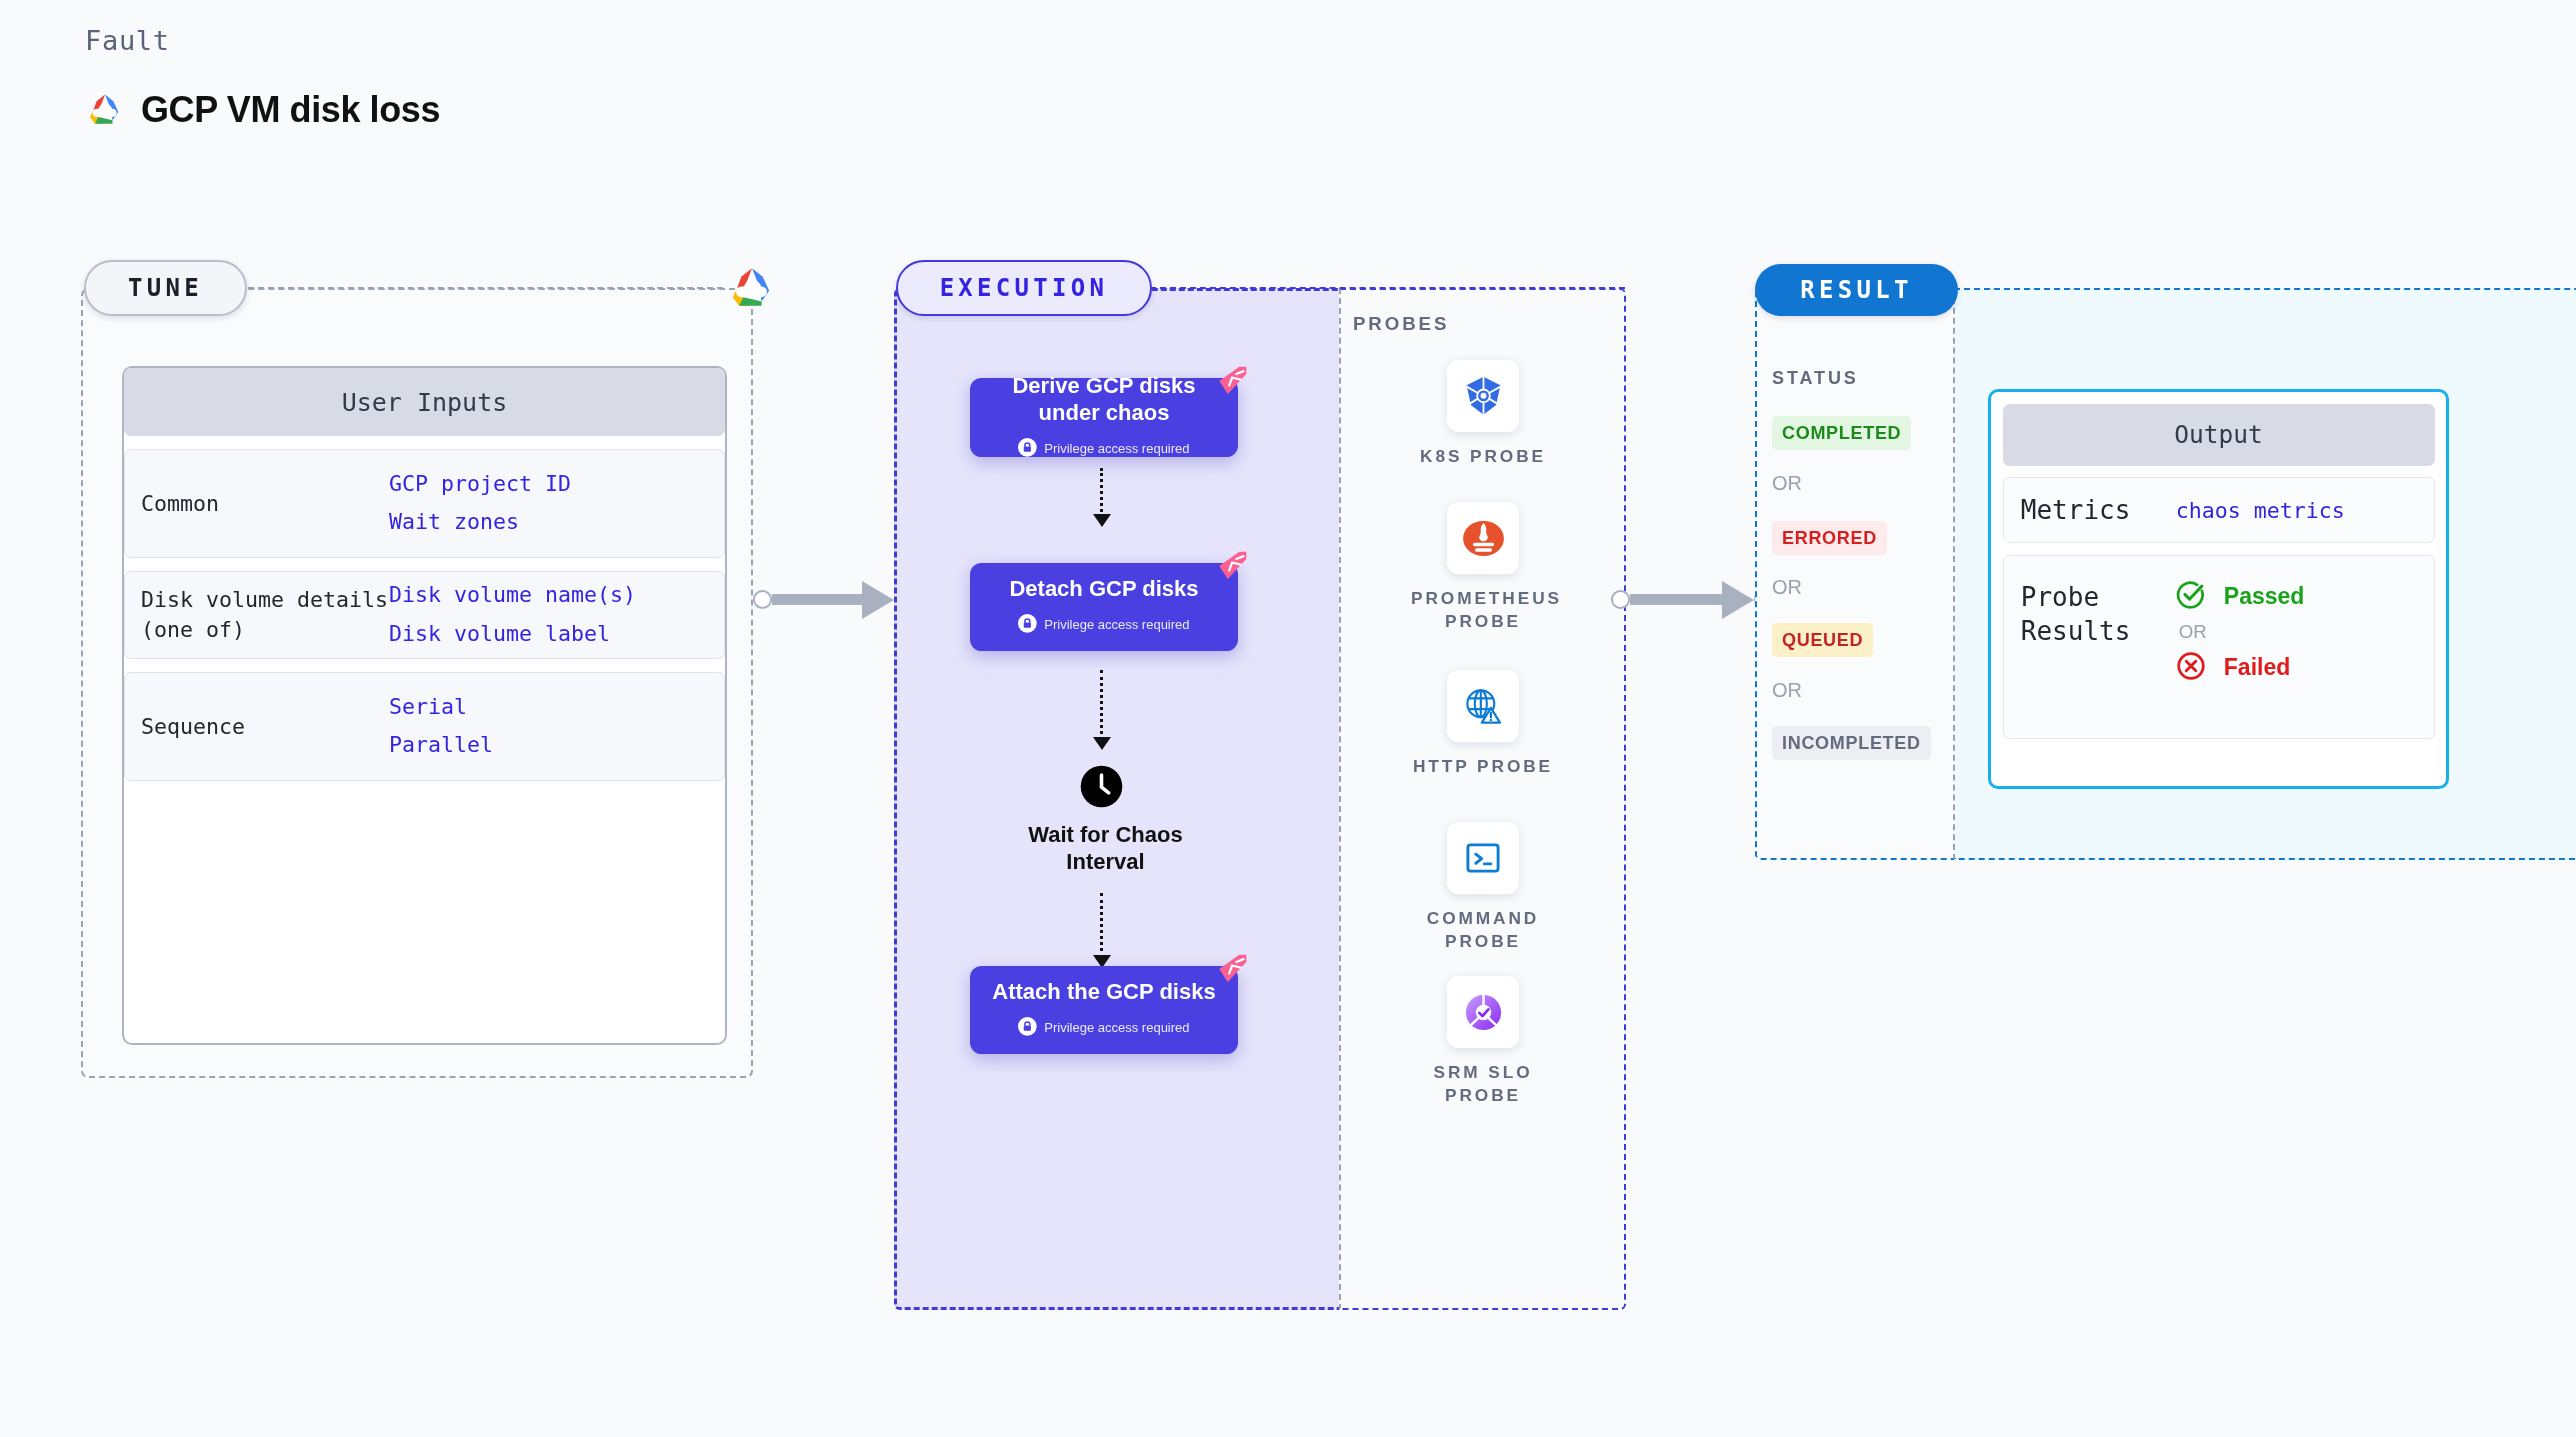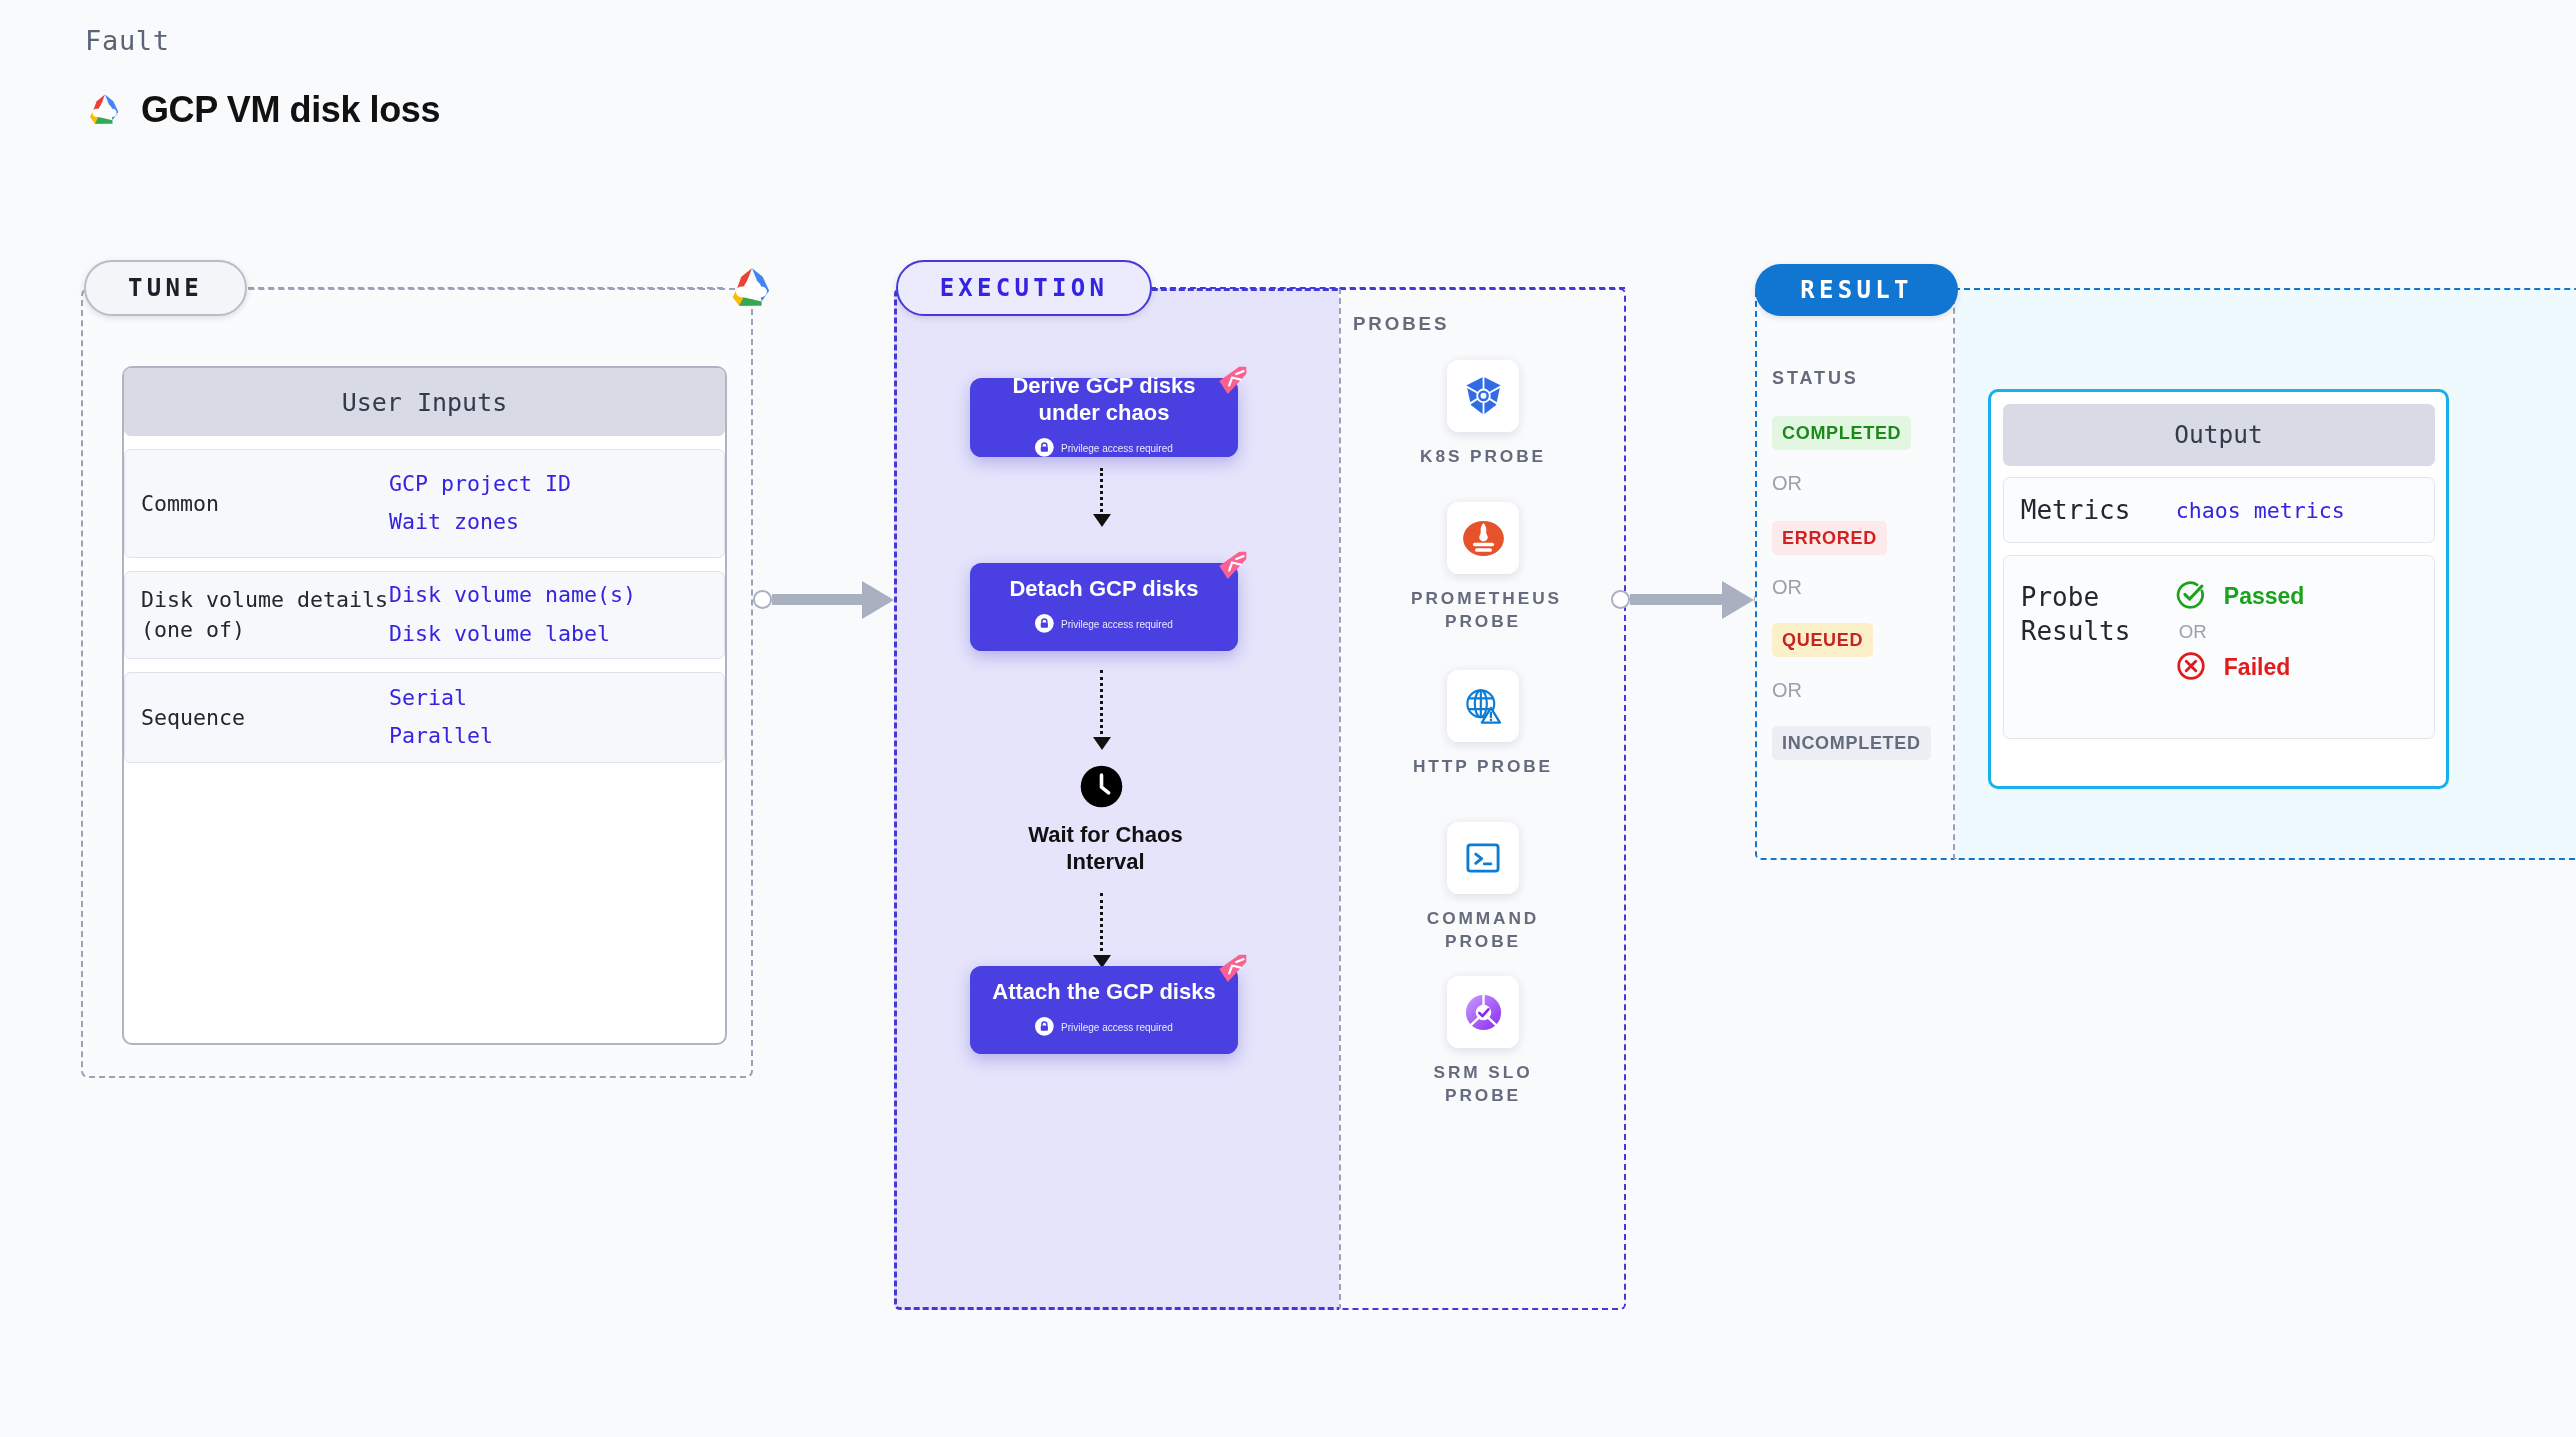--- a/index.html
+++ b/index.html
@@ -91,21 +91,21 @@
   }
 
   .step-card {
     position:absolute; left:970px; width:268px;
     background:#4a3fe0; border-radius:11.5px; color:#fff;
     box-shadow:0 5.8px 16px rgba(60,45,190,.28);
     display:flex; flex-direction:column; align-items:center; justify-content:center;
   }
   .step-title { font-size:22px; font-weight:bold; text-align:center; line-height:1.22; }
   .priv { display:flex; align-items:center; gap:7.2px; margin-top:11.5px; }
-  .priv-txt { font-size:10px; color:#eceafd; }
+  .priv-txt { font-size:13px; color:#eceafd; }
   .chaos-badge { position:absolute; right:-14.4px; top:-14.4px; width:37px; height:37px; }
 
   .dotted-arrow {
     position:absolute; left:1100px; width:2.9px;
     border-left:3.6px dotted #111;
   }
   .arrow-head {
     position:absolute; left:1093px; width:0; height:0;
     border-left:9.4px solid transparent; border-right:9.4px solid transparent;
     border-top:13px solid #111;
@@ -234,21 +234,21 @@
   </div>
 
   <div class="row-box" style="height:88px">
     <div class="row-label">Disk volume details (one of)</div>
     <div class="row-values">
       <span>Disk volume name(s)</span>
       <span>Disk volume label</span>
     </div>
   </div>
 
-  <div class="row-box" style="height:91px">
+  <div class="row-box" style="height:109px">
     <div class="row-label">Sequence</div>
     <div class="row-values">
       <span>Serial</span>
       <span>Parallel</span>
     </div>
   </div>
 
 </div>
 
 <div class="conn" style="left:753px; top:580px;">

